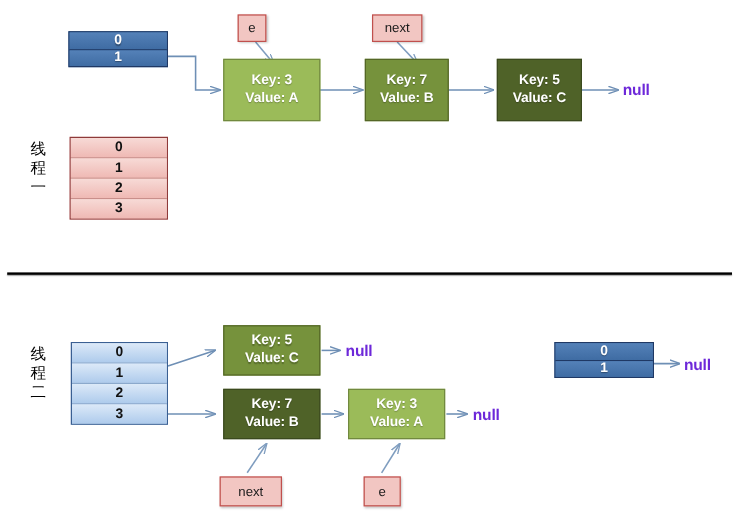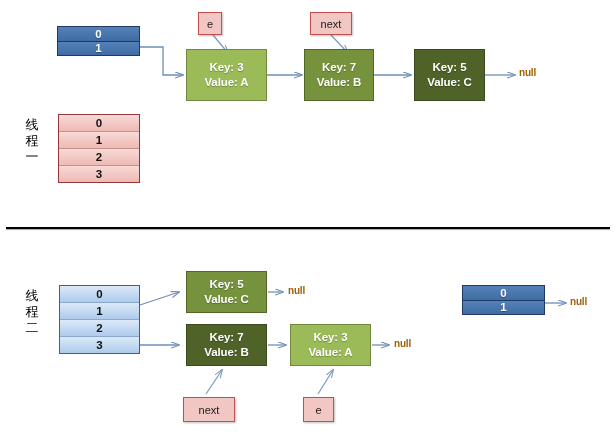--- a/index.html
+++ b/index.html
@@ -129,23 +129,23 @@
     line-height: 16px;
     text-align: center;
     width: 18px;
     font-family: "DejaVu Sans", sans-serif;
   }
   .vlabel span { display: block; }
 
   
   .nulltxt {
     position: absolute;
-    font-size: 10px;
+    font-size: 13px;
     font-weight: bold;
-    color: #a16207;
+    color: #6d28d9;
     letter-spacing: -0.2px;
   }
 
   
   .divider {
     position: absolute;
     left: 6px;
     width: 604px;
     height: 2px;
     background: #000000;

